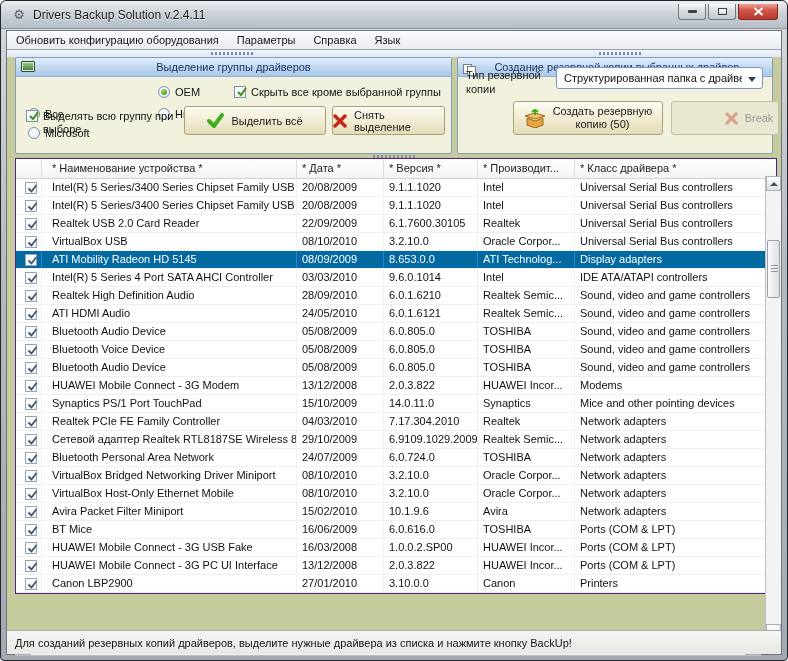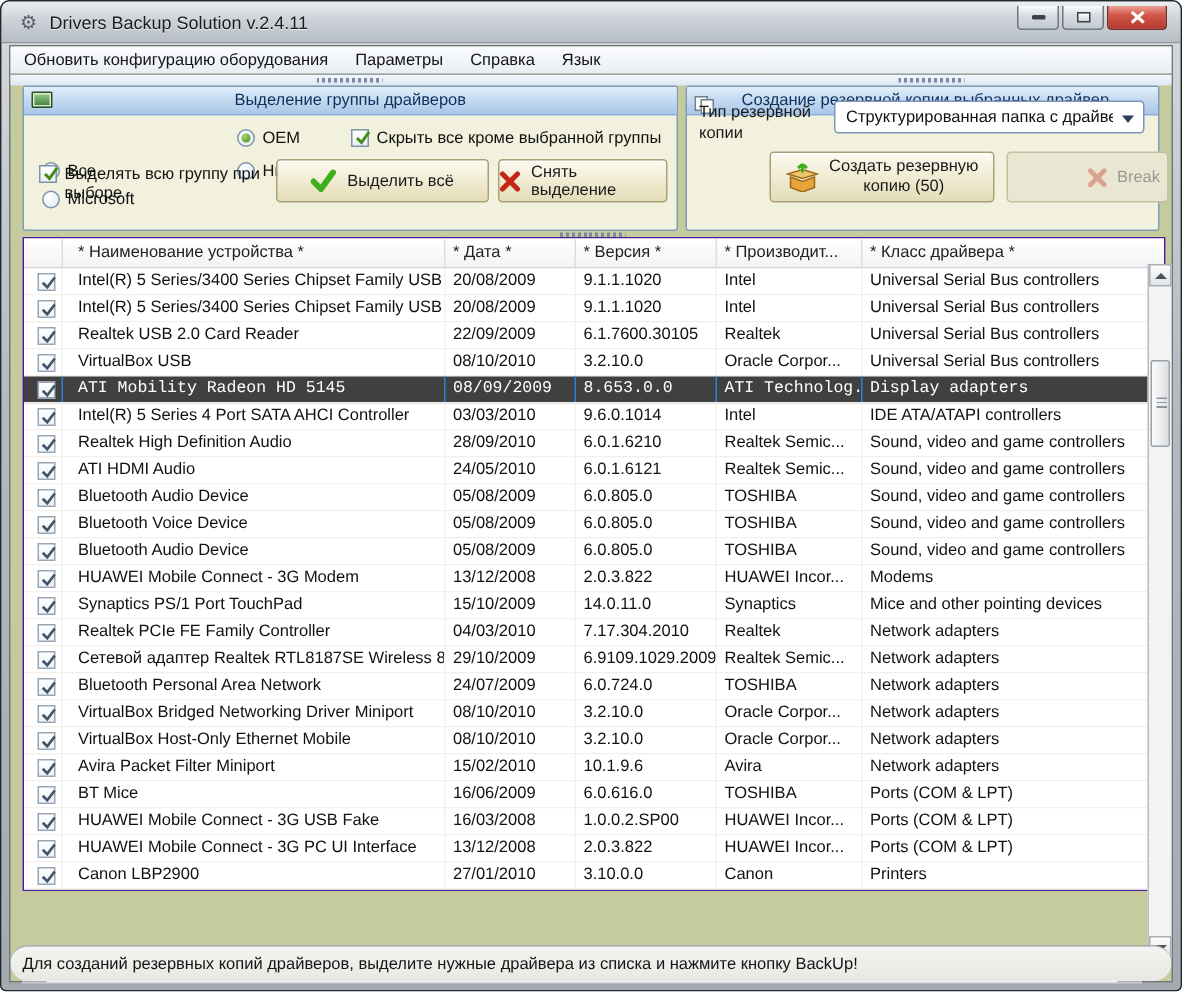--- a/index.html
+++ b/index.html
@@ -60,42 +60,42 @@
   .th { line-height:19px; padding-left:5px; border-right:1px solid #dadde0; color:#222; white-space:nowrap; overflow:hidden; }
   .tbl-body { }
   .tr { display:flex; height:18px; border-bottom:1px solid #f0f0ee; background:#fff; }
   .td { line-height:17px; padding-left:5px; white-space:nowrap; overflow:hidden; border-right:1px solid #f2f2f0; }
   .c-cb { width:26px; flex:none; display:flex; align-items:center; justify-content:center; }
   .c-name { width:255px; flex:none; padding-left:10px; }
   .c-date { width:87px; flex:none; }
   .c-ver  { width:94px; flex:none; }
   .c-ven  { width:97px; flex:none; }
   .c-cls  { width:187px; flex:none; border-right:none; }
-  .tr.sel { background:#404040; color:#fff;font-family:Liberation Mono, monospace; }
+  .tr.sel { background:#0369a1; color:#fff; }
   .tr.sel .td { border-right-color:#2e7fd9; }
   .rowchk { width:12px; height:12px; border:1px solid #97a6b6; background:linear-gradient(#fff,#eef2f6); position:relative; }
   .rowchk svg { position:absolute; left:0; top:-1px; }
 
   
   .vscroll { position:absolute; right:0; top:145px; width:16px; height:463px; background:#f2f3f5; border-left:1px solid #b9bec3; }
   .sbtn { position:absolute; left:0; width:15px; height:15px; background:linear-gradient(#fdfdfd,#dfe3e7); border:1px solid #aab0b6; display:flex; align-items:center; justify-content:center; }
   .sbtn.up { top:0; } .sbtn.down { bottom:0; }
   .tri-up { width:0;height:0;border-left:4px solid transparent;border-right:4px solid transparent;border-bottom:4px solid #4a5258; }
   .tri-down { width:0;height:0;border-left:4px solid transparent;border-right:4px solid transparent;border-top:4px solid #4a5258; }
   .tri-left { width:0;height:0;border-top:4px solid transparent;border-bottom:4px solid transparent;border-right:4px solid #4a5258; }
   .tri-right { width:0;height:0;border-top:4px solid transparent;border-bottom:4px solid transparent;border-left:4px solid #4a5258; }
   .vthumb { position:absolute; left:1px; top:64px; width:13px; height:58px; background:linear-gradient(90deg,#fbfbfb,#dcdfe2); border:1px solid #9aa0a6; border-radius:2px; }
   .vthumb::after { content:""; position:absolute; left:3px; top:24px; width:7px; height:8px; background:repeating-linear-gradient(#8f959b 0 1px,transparent 1px 3px); }
   .hscroll { position:absolute; left:8px; top:608px; width:746px; height:17px; background:#f2f3f5; border:1px solid #b9bec3; }
   .hthumb { position:absolute; left:16px; top:1px; width:668px; height:13px; background:linear-gradient(#fbfbfb,#dcdfe2); border:1px solid #9aa0a6; border-radius:2px; }
   .hthumb::after { content:""; position:absolute; top:3px; left:320px; width:9px; height:7px; background:repeating-linear-gradient(90deg,#8f959b 0 1px,transparent 1px 3px); }
   .sbtn.left { left:0; top:0; } .sbtn.right { left:auto; right:0; top:0; }
 
   
-  .statusbar { position:absolute; left:0; right:0; bottom:0; height:24px; background:linear-gradient(#f4f4f2,#e7e7e3); border-top:1px solid #a9aeb2; display:flex; align-items:center; padding-left:8px;border-radius:12px; }
+  .statusbar { position:absolute; left:0; right:0; bottom:0; height:24px; background:linear-gradient(#f4f4f2,#e7e7e3); border-top:1px solid #a9aeb2; display:flex; align-items:center; padding-left:8px; }
   .status-text { color:#141414; }
 
   
   .ic-display { width:14px; height:11px; border:1px solid #2e4e2e; background:linear-gradient(#9fd08a,#3e7a3a); border-radius:1px; box-shadow:inset 0 0 0 1px #d8eccc; }
   .ic-copy { position:relative; width:13px; height:12px; }
   .ic-copy i { position:absolute; width:9px; height:10px; background:#fdfdf4; border:1px solid #6d7f93; display:block; }
   .ic-copy i:first-child { left:0; top:0; } .ic-copy i:last-child { left:4px; top:2px; }
   .ic-list { position:relative; width:13px; height:12px; }
   .ic-list i { position:absolute; display:block; border:1px solid #335; }
   .ic-list .a { left:0; top:0; width:9px; height:8px; background:#5b8dd6; }

